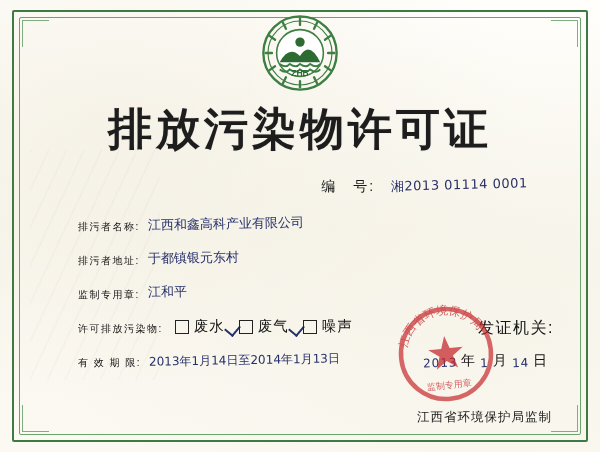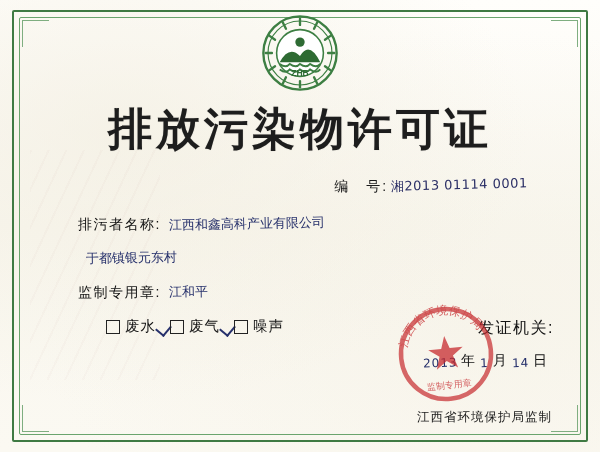--- a/index.html
+++ b/index.html
@@ -85,21 +85,21 @@
   }
   
   .serial {
     position: absolute;
     right: 72px;
     top: 178px;
     font-size: 14px;
     color: #1a1a1a;
     display: flex;
     align-items: flex-end;
-    gap: 3px;
+    gap: 16px;
     white-space: nowrap;
   }
   .serial .label { font-size: 14px; letter-spacing: 2px; }
   .serial .value {
     font-family: "DejaVu Sans", sans-serif;
     font-size: 13px;
     color: #2b2f66;
     transform: rotate(-1.5deg) translateY(-2px);
     letter-spacing: 0.5px;
   }
@@ -111,21 +111,21 @@
     top: 202px;
     width: 450px;
   }
   .row {
     position: relative;
     height: 34px;
     display: flex;
     align-items: flex-end;
   }
   .row .label {
-    font-size: 14px;
+    font-size: 10px;
     color: #141414;
     letter-spacing: 1.5px;
     white-space: nowrap;
     padding-bottom: 2px;
   }
   .row .handwrite {
     font-family: "DejaVu Sans", "Liberation Sans", sans-serif;
     font-size: 13px;
     color: #26306b;
     margin-left: 8px;
@@ -133,21 +133,21 @@
     white-space: nowrap;
     transform: rotate(-1deg);
   }
   .row .handwrite.small { font-size: 12px; }
 
   
   .checkgroup {
     display: flex;
     align-items: flex-end;
     gap: 14px;
-    margin-left: 28px;
+    margin-left: 12px;
     padding-bottom: 2px;
   }
   .checkitem {
     display: flex;
     align-items: center;
     gap: 5px;
     font-size: 14.5px;
     color: #141414;
     letter-spacing: 1px;
     position: relative;
@@ -284,47 +284,53 @@
   </div>
 
   <div class="fields">
 
     <div class="row">
       <span class="label">排污者名称:</span>
       <span class="handwrite">江西和鑫高科产业有限公司</span>
     </div>
 
     <div class="row">
+      <span class="label">排污者地址:</span>
       <span class="handwrite">于都镇银元东村</span>
     </div>
 
     <div class="row">
       <span class="label">监制专用章:</span>
       <span class="handwrite">江和平</span>
     </div>
 
     <div class="row">
+      <span class="label">许可排放污染物:</span>
       <span class="checkgroup">
         <span class="checkitem">
           <span class="box"></span>
           <span>废水</span>
           <span class="tick-after" style="display: block;"></span>
         </span>
         <span class="checkitem">
           <span class="box"></span>
           <span>废气</span>
           <span class="tick-after" style="display: block;"></span>
         </span>
         <span class="checkitem">
           <span class="box"></span>
           <span>噪声</span>
         </span>
       </span>
     </div>
 
+    <div class="row">
+      <span class="label">有 效 期 限:</span>
+      <span class="handwrite small">2013年1月14日至2014年1月13日</span>
+    </div>
   </div>
 
   <div class="authority">发证机关:</div>
 
   <div class="authority-date">
     <span class="hw">2013</span>
     <span>年</span>
     <span class="hw">1</span>
     <span>月</span>
     <span class="hw">14</span>

